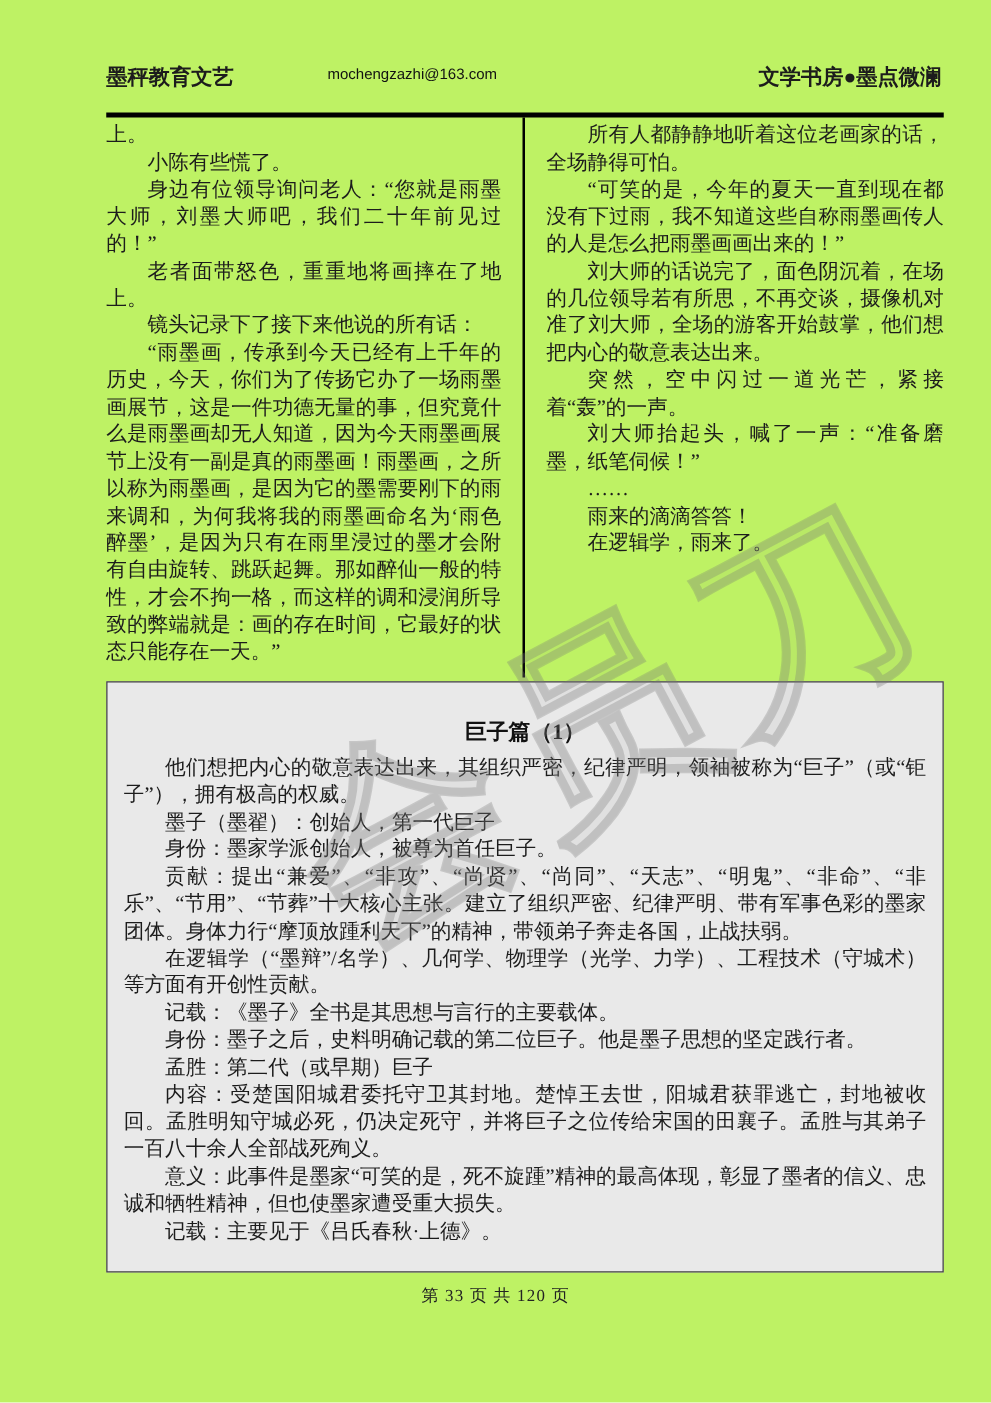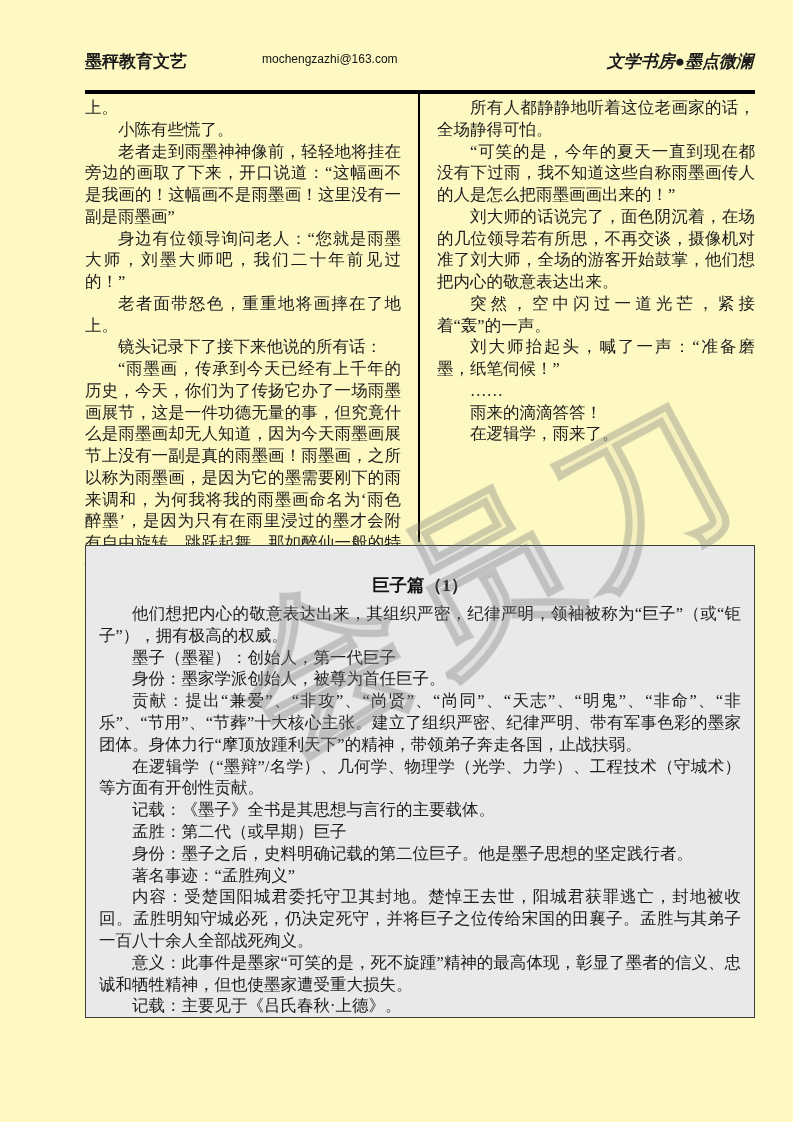--- a/index.html
+++ b/index.html
@@ -1,30 +1,30 @@
 <!DOCTYPE html>
 <html><head>
 <meta charset="utf-8">
 <style>
   html,body{margin:0;padding:0;background:#ffffff;}
   .page{
-    position:relative;width:793px;height:1122px;background:#fef9c3;
+    position:relative;width:793px;height:1122px;background:#bef264;
     font-family:"Liberation Serif","DejaVu Serif",serif;color:#1c1c1c;overflow:hidden;
   }
   .h-left{
     position:absolute;left:85px;top:50px;
     font-family:"Liberation Sans","DejaVu Sans",sans-serif;font-weight:bold;font-size:17px;
   }
   .h-center{
     position:absolute;left:262px;top:52px;
     font-family:"Liberation Sans","DejaVu Sans",sans-serif;font-size:12px;color:#111;
   }
   .h-right{
     position:absolute;right:40px;top:50px;
-    font-family:"Liberation Sans","DejaVu Sans",sans-serif;font-weight:bold;font-size:17px;font-style:italic;
+    font-family:"Liberation Sans","DejaVu Sans",sans-serif;font-weight:bold;font-size:17px;
   }
   .rule{position:absolute;left:85px;top:90px;width:670px;height:4px;background:#000;}
   .divider{position:absolute;left:418px;top:94px;width:2px;height:448px;background:#000;}
   .col{position:absolute;top:97px;font-size:16.5px;line-height:21.75px;text-align:justify;}
   .col-left{left:85px;width:316px;}
   .col-right{left:437px;width:318px;}
   .para{margin:0;text-indent:2em;}
   .para.no-indent{text-indent:0;}
   .box{
     position:absolute;left:85px;top:545px;width:670px;height:473px;box-sizing:border-box;
@@ -56,21 +56,20 @@
   <span class="h-center">mochengzazhi@163.com</span>
   <span class="h-right">文学书房●墨点微澜</span>
 
   <div class="rule"></div>
   <div class="divider"></div>
 
   <div class="col col-left">
 
   <p class="para no-indent">上。</p>
       <p class="para">小陈有些慌了。</p>
-      <p class="para">老者走到雨墨神神像前，轻轻地将挂在旁边的画取了下来，开口说道：“这幅画不是我画的！这幅画不是雨墨画！这里没有一副是雨墨画”</p>
       <p class="para">身边有位领导询问老人：“您就是雨墨大师，刘墨大师吧，我们二十年前见过的！”</p>
       <p class="para">老者面带怒色，重重地将画摔在了地上。</p>
       <p class="para">镜头记录下了接下来他说的所有话：</p>
       <p class="para">“雨墨画，传承到今天已经有上千年的历史，今天，你们为了传扬它办了一场雨墨画展节，这是一件功德无量的事，但究竟什么是雨墨画却无人知道，因为今天雨墨画展节上没有一副是真的雨墨画！雨墨画，之所以称为雨墨画，是因为它的墨需要刚下的雨来调和，为何我将我的雨墨画命名为‘雨色醉墨’，是因为只有在雨里浸过的墨才会附有自由旋转、跳跃起舞。那如醉仙一般的特性，才会不拘一格，而这样的调和浸润所导致的弊端就是：画的存在时间，它最好的状态只能存在一天。”</p>
     </div>
 
   <div class="col col-right">
 
   <p class="para">所有人都静静地听着这位老画家的话，全场静得可怕。</p>
       <p class="para">“可笑的是，今年的夏天一直到现在都没有下过雨，我不知道这些自称雨墨画传人的人是怎么把雨墨画画出来的！”</p>
@@ -85,25 +84,27 @@
   <div class="box">
     <div class="box-title">巨子篇（1）</div>
     <div class="box-body">
 
     <p class="para">他们想把内心的敬意表达出来，其组织严密，纪律严明，领袖被称为“巨子”（或“钜子”），拥有极高的权威。</p>
         <p class="para">墨子（墨翟）：创始人，第一代巨子</p>
         <p class="para">身份：墨家学派创始人，被尊为首任巨子。</p>
         <p class="para">贡献：提出“兼爱”、“非攻”、“尚贤”、“尚同”、“天志”、“明鬼”、“非命”、“非乐”、“节用”、“节葬”十大核心主张。建立了组织严密、纪律严明、带有军事色彩的墨家团体。身体力行“摩顶放踵利天下”的精神，带领弟子奔走各国，止战扶弱。</p>
         <p class="para">在逻辑学（“墨辩”/名学）、几何学、物理学（光学、力学）、工程技术（守城术）等方面有开创性贡献。</p>
         <p class="para">记载：《墨子》全书是其思想与言行的主要载体。</p>
+        <p class="para">身份：墨子之后，史料明确记载的第二位巨子。他是墨子思想的坚定践行者。</p>
         <p class="para">孟胜：第二代（或早期）巨子</p>
-        <p class="para">身份：墨子之后，史料明确记载的第二位巨子。他是墨子思想的坚定践行者。</p>
-        <p class="para">著名事迹：“孟胜殉义”</p>
         <p class="para">内容：受楚国阳城君委托守卫其封地。楚悼王去世，阳城君获罪逃亡，封地被收回。孟胜明知守城必死，仍决定死守，并将巨子之位传给宋国的田襄子。孟胜与其弟子一百八十余人全部战死殉义。</p>
         <p class="para">意义：此事件是墨家“可笑的是，死不旋踵”精神的最高体现，彰显了墨者的信义、忠诚和牺牲精神，但也使墨家遭受重大损失。</p>
         <p class="para">记载：主要见于《吕氏春秋·上德》。</p>
       </div>
   </div>
 
   <div class="watermark">会员刀</div>
 
+  <div class="footer">
+    <span>第 33 页 共 120 页</span>
+  </div>
 
 </div>
 
 </body></html>

